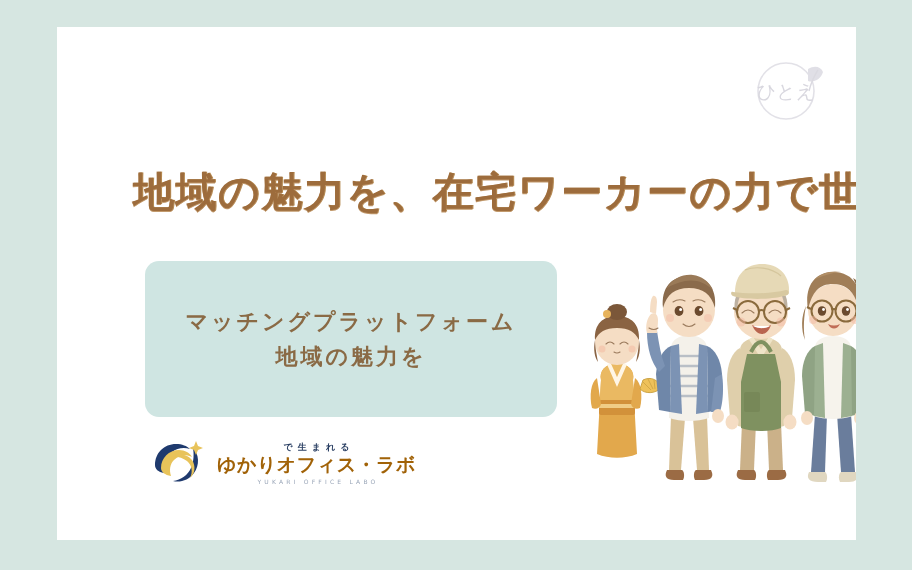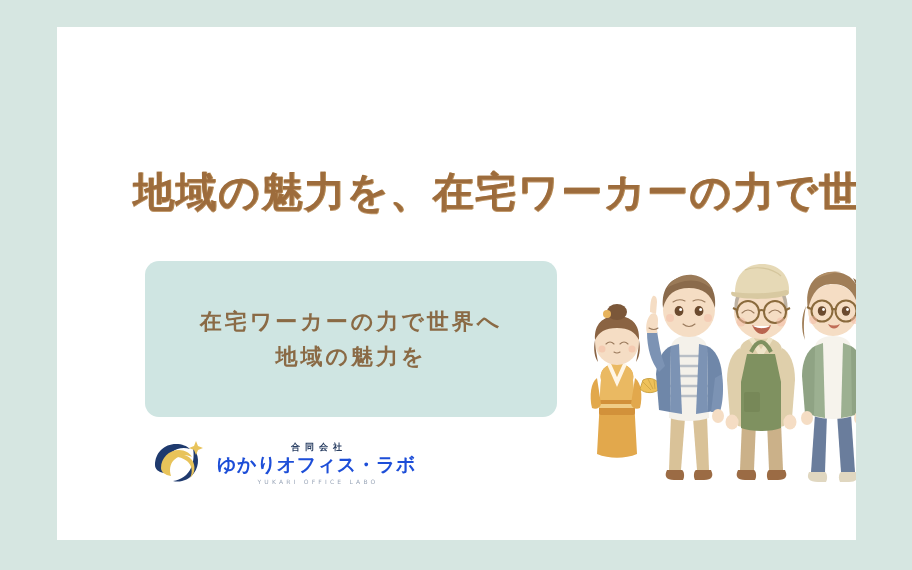--- a/index.html
+++ b/index.html
@@ -69,61 +69,71 @@
     display:flex; align-items:center; gap:8px;
   }
   #company-logo-mark { width:62px; height:56px; flex:none; }
   #company-logo-mark svg { width:100%; height:100%; display:block; }
   #company-logo-text { display:flex; flex-direction:column; align-items:center; }
   .logo-kana-small {
     font-size:9px; letter-spacing:5px; color:#2a3f63;
     font-weight:600; margin-bottom:1px; text-indent:5px;
   }
   .logo-kana-main {
-    font-size:19px; letter-spacing:.5px; color:#1d4ed8;
+    font-size:19px; letter-spacing:.5px; color:#a16207;
     font-weight:bold; line-height:1.05;
   }
   .logo-romaji {
     font-size:6px; letter-spacing:3.2px; color:#9aa6b8;
     margin-top:3px; text-indent:3px;
   }
 
   
   #illustration {
     position:absolute;
     left:518px; top:205px;
     width:330px; height:272px;
   }
   #illustration svg { width:100%; height:100%; display:block; }
 </style>
 </head>
 <body>
 
 <div id="slide-card">
 
+  <div id="brand-mark">
+    <svg viewBox="0 0 92 84" xmlns="http://www.w3.org/2000/svg">
+      <circle cx="44" cy="42" r="28" fill="none" stroke="#cbc9d4" stroke-width="1.6"></circle>
+      <path d="M66 20 C73 16 79 18 81 23 C79 30 72 34 66 32 Z" fill="#c8c6d2"></path>
+      <path d="M76 21 C72 27 69 34 67 42" stroke="#bdbbc8" stroke-width="1.4" fill="none"></path>
+      <g fill="#b9b7c5" font-family="DejaVu Sans, sans-serif" font-size="19" font-weight="500">
+        <text x="44" y="49" text-anchor="middle">ひとえ</text>
+      </g>
+    </svg>
+  </div>
 
   <h1 id="headline">地域の魅力を、在宅ワーカーの力で世界へ</h1>
 
   <div id="subtitle-panel">
-    <div class="subtitle-line">在宅ワーカーの力で世界へ</div>
+    <div class="subtitle-line">マッチングプラットフォーム</div>
     <div class="subtitle-line">地域の魅力を</div>
   </div>
 
   <div id="company-logo">
     <div id="company-logo-mark">
       <svg viewBox="0 0 62 56" xmlns="http://www.w3.org/2000/svg">
         <path d="M8 30 C8 18 17 9 29 9 C35 9 40 11 43 14 C37 12 30 13 25 17 C18 22 15 30 17 38 C11 37 8 34 8 30 Z" fill="#1f3a6e"></path>
         <path d="M14 33 C14 23 22 15 32 15 C38 15 43 18 45 22 C39 19 32 20 27 25 C23 29 22 35 24 41 C18 40 14 37 14 33 Z" fill="#e8c35a"></path>
         <path d="M46 13 C52 19 53 30 47 38 C42 45 33 48 26 46 C34 45 41 40 44 33 C47 26 47 19 46 13 Z" fill="#1f3a6e"></path>
         <path d="M24 22 C31 18 40 19 45 25 C49 31 48 39 43 43 C46 37 45 30 40 26 C35 22 29 21 24 22 Z" fill="#e8c35a"></path>
         <path d="M49 6 l2 5 5 2 -5 2 -2 5 -2 -5 -5 -2 5 -2 Z" fill="#e8c35a"></path>
       </svg>
     </div>
     <div id="company-logo-text">
-      <div class="logo-kana-small">合同会社</div>
+      <div class="logo-kana-small">で生まれる</div>
       <div class="logo-kana-main">ゆかりオフィス・ラボ</div>
       <div class="logo-romaji">YUKARI OFFICE LABO</div>
     </div>
   </div>
 
   <div id="illustration">
     <svg viewBox="0 0 330 272" xmlns="http://www.w3.org/2000/svg">
       <defs>
         <style>
           .sk  { fill:#f5ddc4; }

